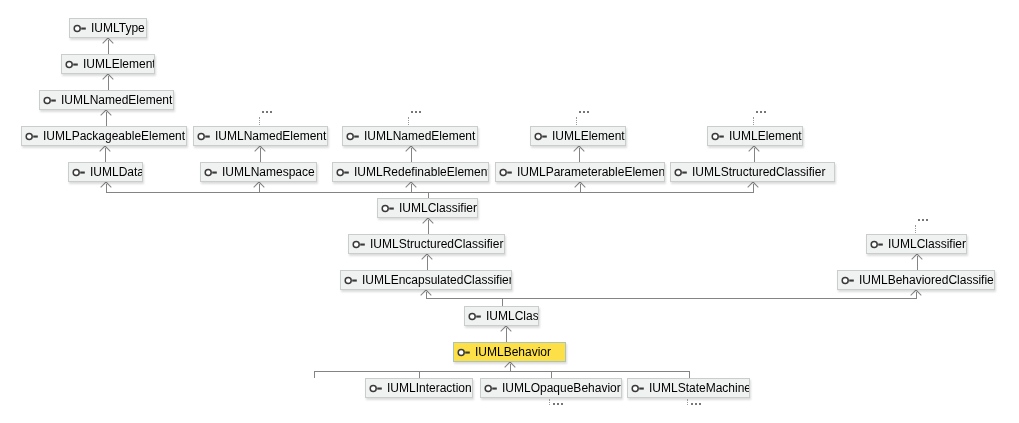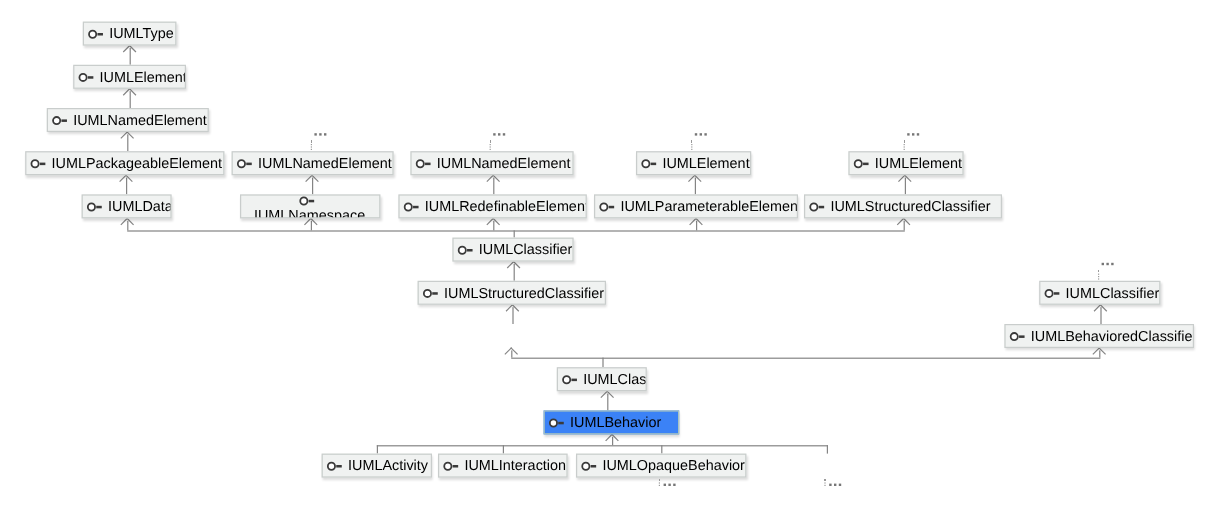--- a/index.html
+++ b/index.html
@@ -8,21 +8,21 @@
     font-family:"Liberation Sans", sans-serif;
   }
   .node {
     position:absolute; box-sizing:border-box; height:20px;
     background:#f0f2f1; border:1px solid #c9cdcc;
     box-shadow:1px 2px 2px rgba(0,0,0,0.14);
     display:flex; align-items:center; padding:0 4px 0 3px;
     font-size:12px; color:#000; white-space:nowrap; overflow:hidden;
     cursor:pointer;
   }
-  .node.highlight { background:#3b82f6; border-color:#a9c4bf; }
+  .node.highlight { background:#fde047; border-color:#a9c4bf; }
   .node .icon { display:flex; align-items:center; margin-right:4px; flex:0 0 auto; }
   .vline { position:absolute; width:1px; background:#848484; }
   .hline { position:absolute; height:1px; background:#848484; }
   .arrow {
     position:absolute; width:7px; height:7px;
     border-left:1px solid #848484; border-top:1px solid #848484;
     transform:rotate(45deg); background:transparent;
   }
   .dotstub { position:absolute; width:0; border-left:1px dotted #9a9a9a; }
   .dots { position:absolute; display:flex; gap:2px; }
@@ -155,21 +155,21 @@
   </div>
     <div class="node" style="left: 68px; top: 162px; width: 75px; height: 20px;">
     <span class="icon">
       <svg width="14" height="9" viewBox="0 0 14 9">
         <circle cx="4.2" cy="4.5" r="3" fill="#ffffff" stroke="#3a3a3a" stroke-width="1.5"></circle>
         <rect x="8.2" y="3.5" width="4.6" height="2.1" fill="#3a3a3a"></rect>
       </svg>
     </span>
     <span class="label">IUMLData</span>
   </div>
-    <div class="node" style="left: 200px; top: 162px; width: 117px; height: 20px; flex-direction: column;">
+    <div class="node" style="left: 200px; top: 162px; width: 117px; height: 20px;">
     <span class="icon">
       <svg width="14" height="9" viewBox="0 0 14 9">
         <circle cx="4.2" cy="4.5" r="3" fill="#ffffff" stroke="#3a3a3a" stroke-width="1.5"></circle>
         <rect x="8.2" y="3.5" width="4.6" height="2.1" fill="#3a3a3a"></rect>
       </svg>
     </span>
     <span class="label">IUMLNamespace</span>
   </div>
     <div class="node" style="left: 332px; top: 162px; width: 157px; height: 20px;">
     <span class="icon">
@@ -218,20 +218,29 @@
   </div>
     <div class="node" style="left: 866px; top: 234px; width: 101px; height: 20px;">
     <span class="icon">
       <svg width="14" height="9" viewBox="0 0 14 9">
         <circle cx="4.2" cy="4.5" r="3" fill="#ffffff" stroke="#3a3a3a" stroke-width="1.5"></circle>
         <rect x="8.2" y="3.5" width="4.6" height="2.1" fill="#3a3a3a"></rect>
       </svg>
     </span>
     <span class="label">IUMLClassifier</span>
   </div>
+    <div class="node" style="left: 340px; top: 270px; width: 172px; height: 20px;">
+    <span class="icon">
+      <svg width="14" height="9" viewBox="0 0 14 9">
+        <circle cx="4.2" cy="4.5" r="3" fill="#ffffff" stroke="#3a3a3a" stroke-width="1.5"></circle>
+        <rect x="8.2" y="3.5" width="4.6" height="2.1" fill="#3a3a3a"></rect>
+      </svg>
+    </span>
+    <span class="label">IUMLEncapsulatedClassifier</span>
+  </div>
     <div class="node" style="left: 837px; top: 270px; width: 158px; height: 20px;">
     <span class="icon">
       <svg width="14" height="9" viewBox="0 0 14 9">
         <circle cx="4.2" cy="4.5" r="3" fill="#ffffff" stroke="#3a3a3a" stroke-width="1.5"></circle>
         <rect x="8.2" y="3.5" width="4.6" height="2.1" fill="#3a3a3a"></rect>
       </svg>
     </span>
     <span class="label">IUMLBehavioredClassifier</span>
   </div>
     <div class="node" style="left: 464px; top: 306px; width: 75px; height: 20px;">
@@ -245,46 +254,46 @@
   </div>
     <div class="node highlight" style="left: 453px; top: 342px; width: 113px; height: 20px;">
     <span class="icon">
       <svg width="14" height="9" viewBox="0 0 14 9">
         <circle cx="4.2" cy="4.5" r="3" fill="#ffffff" stroke="#3a3a3a" stroke-width="1.5"></circle>
         <rect x="8.2" y="3.5" width="4.6" height="2.1" fill="#3a3a3a"></rect>
       </svg>
     </span>
     <span class="label">IUMLBehavior</span>
   </div>
-    <div class="node" style="left: 268px; top: 378px; width: 92px; height: 20px;">
-    <span class="icon">
-      <svg width="14" height="9" viewBox="0 0 14 9">
-        <circle cx="4.2" cy="4.5" r="3" fill="#ffffff" stroke="#3a3a3a" stroke-width="1.5"></circle>
-        <rect x="8.2" y="3.5" width="4.6" height="2.1" fill="#3a3a3a"></rect>
-      </svg>
-    </span>
-    <span class="label">IUMLActivity</span>
-  </div>
     <div class="node" style="left: 480px; top: 378px; width: 142px; height: 20px;">
     <span class="icon">
       <svg width="14" height="9" viewBox="0 0 14 9">
         <circle cx="4.2" cy="4.5" r="3" fill="#ffffff" stroke="#3a3a3a" stroke-width="1.5"></circle>
         <rect x="8.2" y="3.5" width="4.6" height="2.1" fill="#3a3a3a"></rect>
       </svg>
     </span>
     <span class="label">IUMLOpaqueBehavior</span>
   </div>
     <div class="node" style="left: 365px; top: 378px; width: 108px; height: 20px;">
     <span class="icon">
       <svg width="14" height="9" viewBox="0 0 14 9">
         <circle cx="4.2" cy="4.5" r="3" fill="#ffffff" stroke="#3a3a3a" stroke-width="1.5"></circle>
         <rect x="8.2" y="3.5" width="4.6" height="2.1" fill="#3a3a3a"></rect>
       </svg>
     </span>
     <span class="label">IUMLInteraction</span>
+  </div>
+    <div class="node" style="left: 627px; top: 378px; width: 123px; height: 20px;">
+    <span class="icon">
+      <svg width="14" height="9" viewBox="0 0 14 9">
+        <circle cx="4.2" cy="4.5" r="3" fill="#ffffff" stroke="#3a3a3a" stroke-width="1.5"></circle>
+        <rect x="8.2" y="3.5" width="4.6" height="2.1" fill="#3a3a3a"></rect>
+      </svg>
+    </span>
+    <span class="label">IUMLStateMachine</span>
   </div>
     <div class="dotstub" style="left: 259px; top: 117px; height: 8px;"></div>
     <div class="dots" style="left: 262px; top: 111px;">
       <i></i>
       <i></i>
       <i></i>
     </div>
     <div class="dotstub" style="left: 408px; top: 117px; height: 8px;"></div>
     <div class="dots" style="left: 411px; top: 111px;">
       <i></i>

